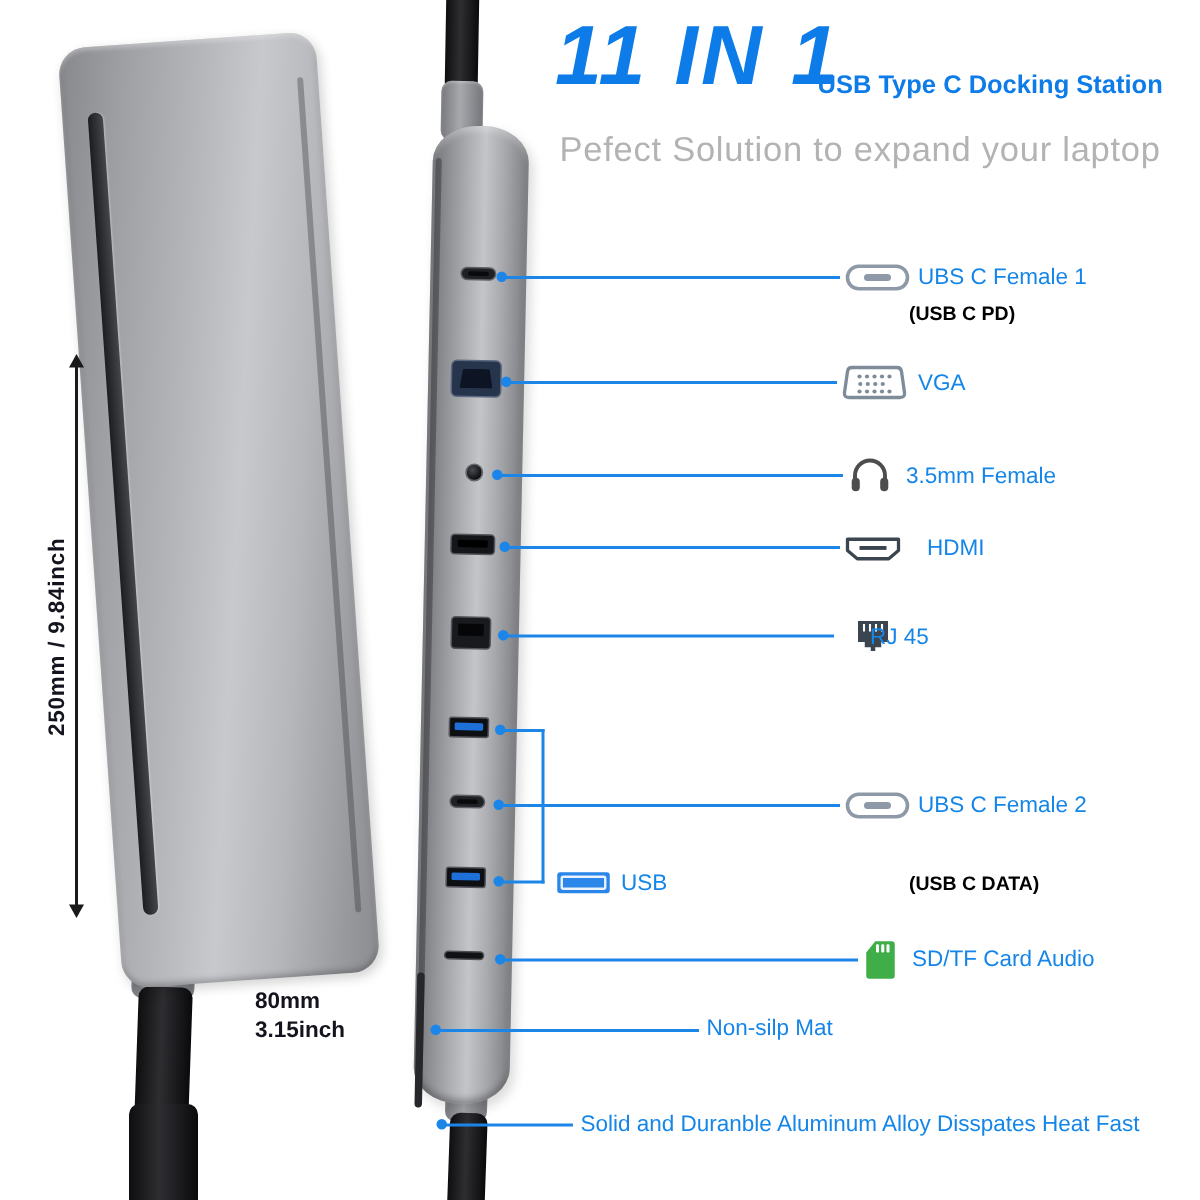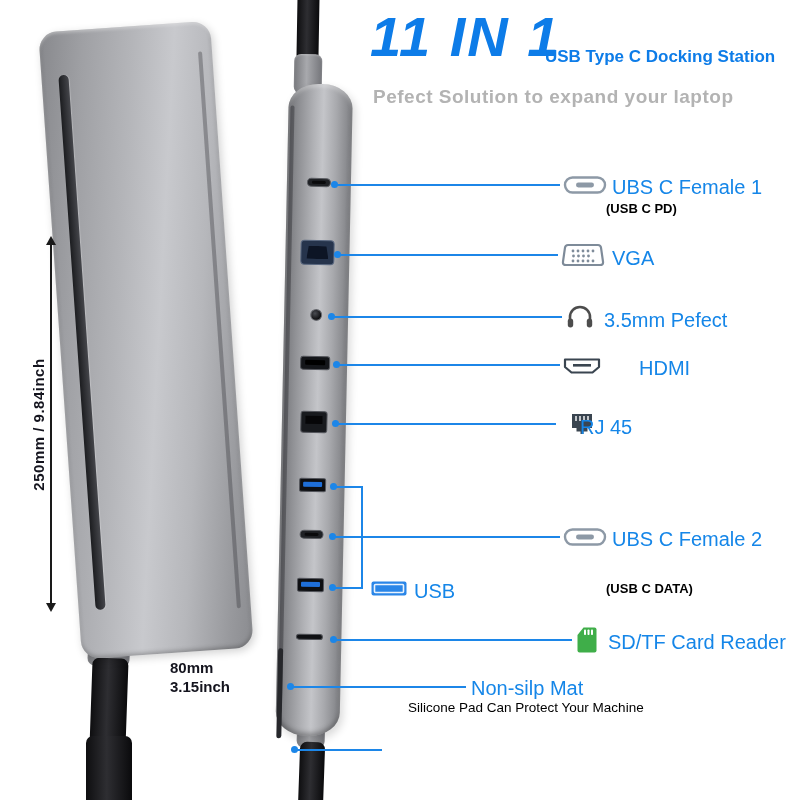--- a/index.html
+++ b/index.html
@@ -3,21 +3,21 @@
 <meta charset="utf-8">
 <style>
   * { margin:0; padding:0; box-sizing:border-box; }
   html,body { background:#ffffff; }
   body { font-family:"Liberation Sans", sans-serif; }
   .stage { position:relative; width:796px; height:800px; background:#ffffff; overflow:hidden; }
 
   
   .title { position:absolute; left:370px; top:4px; font-size:56px; font-weight:bold; font-style:italic; color:#0d7ce8; letter-spacing:2px; white-space:nowrap; }
   .subtitle { position:absolute; left:545px; top:47px; font-size:17px; font-weight:bold; color:#0d7ce8; white-space:nowrap; }
-  .tagline { position:absolute; left:373px; top:86px; font-size:19px; font-weight:bold; color:#b3b3b3; letter-spacing:0.5px; white-space:nowrap; }
+  .tagline { position:absolute; left:373px; top:86px; font-size:23px; font-weight:normal; color:#b3b3b3; letter-spacing:0.5px; white-space:nowrap; }
 
   
   .slab-wrap { position:absolute; left:60px; top:26px; width:172px; height:628px; transform:rotate(-4deg); }
   .slab { position:absolute; inset:0; border-radius:18px;
     background:linear-gradient(97deg,#87888c 0%,#9fa0a4 18%,#b4b5b9 38%,#c8c9cd 55%,#b6b7bb 72%,#98999d 90%,#8a8b8f 100%);
     box-shadow: inset 0 2px 3px rgba(255,255,255,.35), inset 0 -2px 4px rgba(0,0,0,.25), 2px 3px 8px rgba(0,0,0,.18); }
   .slab-groove { position:absolute; left:17px; top:44px; width:10px; height:536px; border-radius:6px;
     background:linear-gradient(to right,#1c1d20,#45464b); box-shadow:1px 0 1px rgba(255,255,255,.25); }
   .slab-edge { position:absolute; right:10px; top:30px; bottom:40px; width:4px; background:rgba(50,50,55,.35); border-radius:2px; }
 
@@ -44,21 +44,21 @@
   .p-rj45 { width:27px; height:22px; background:#181a1e; border:1px solid #54565c; border-radius:3px; }
   .p-rj45::after { content:""; position:absolute; left:4px; right:4px; top:4px; height:8px; background:#060608; }
   .p-usba { width:27px; height:14px; background:#0e0f12; border:1px solid #54565c; border-radius:2px; }
   .p-usba::after { content:""; position:absolute; left:3px; right:3px; top:3px; height:5px; background:#1f6fd8; border-radius:1px; }
   .p-sd { width:27px; height:6px; background:#101114; border:1px solid #4e5055; border-radius:3px; }
 
   
   .line { position:absolute; height:2px; background:#1c86e8; }
   .vline { position:absolute; width:2px; background:#1c86e8; }
   .dot { position:absolute; width:7px; height:7px; border-radius:50%; background:#1c86e8; }
-  .plabel { position:absolute; color:#1586e8; font-size:20px; white-space:nowrap; }
+  .plabel { position:absolute; color:#1586e8; font-size:15px; white-space:nowrap; }
   .psub { position:absolute; color:#000; font-size:13px; font-weight:bold; white-space:nowrap; }
   .note { position:absolute; color:#000; font-size:13.5px; white-space:nowrap; }
   .icon { position:absolute; display:block; line-height:0; }
 
   
   .dim-line-v { position:absolute; left:50px; top:244px; width:2px; height:360px; background:#1a1a1a; }
   .arrow-up { position:absolute; left:46px; top:236px; width:0; height:0; border-left:5px solid transparent; border-right:5px solid transparent; border-bottom:9px solid #1a1a1a; }
   .arrow-down { position:absolute; left:46px; top:603px; width:0; height:0; border-left:5px solid transparent; border-right:5px solid transparent; border-top:9px solid #1a1a1a; }
   .dim-height { position:absolute; left:-152px; top:416px; width:380px; text-align:center; transform:rotate(-90deg);
     font-size:15px; font-weight:bold; color:#14141e; letter-spacing:0.5px; }
@@ -148,31 +148,31 @@
 
   <div class="dot" style="left:328px; top:313px;"></div>
   <div class="line" style="left:333px; top:316px; width:229px;"></div>
   <span class="icon" style="left:566px; top:304px;">
     <svg width="28" height="26" viewBox="0 0 28 26">
         <path d="M4 17 v-4 a10 10 0 0 1 20 0 v4" fill="none" stroke="#4d4d4d" stroke-width="2.6" stroke-linecap="round"></path>
         <rect x="1.8" y="14.5" width="5.4" height="9" rx="2.7" fill="#4d4d4d"></rect>
         <rect x="20.8" y="14.5" width="5.4" height="9" rx="2.7" fill="#4d4d4d"></rect>
       </svg>
   </span>
-  <div class="plabel" style="left:604px; top:309px;">3.5mm Pefect</div>
+  <div class="plabel" style="left:604px; top:309px;">3.5mm Female</div>
 
   <div class="dot" style="left:333px; top:361px;"></div>
   <div class="line" style="left:338px; top:364px; width:222px;"></div>
   <span class="icon" style="left:561px; top:356px;">
     <svg width="42" height="20" viewBox="0 0 42 20">
         <path d="M4 3.5 h34 v7.5 l-6.5 5.5 h-21 L4 11 z" fill="none" stroke="#3a4550" stroke-width="2.2" stroke-linejoin="round"></path>
         <rect x="12" y="8" width="18" height="2.6" fill="#3a4550"></rect>
       </svg>
   </span>
-  <div class="plabel" style="left:639px; top:357px;">HDMI</div>
+  <div class="plabel" style="left:618px; top:357px;">HDMI</div>
 
   <div class="dot" style="left:332px; top:420px;"></div>
   <div class="line" style="left:337px; top:423px; width:219px;"></div>
   <span class="icon" style="left:569px; top:412px;">
     <svg width="26" height="24" viewBox="0 0 26 24">
         <path d="M3 2 h20 v14 h-4.5 v3.5 h-4 v2.5 h-3 v-2.5 h-4 v-3.5 H3 z" fill="#3a4550"></path>
         <g stroke="#ffffff" stroke-width="1.4">
           <line x1="7" y1="4" x2="7" y2="9"></line>
           <line x1="11" y1="4" x2="11" y2="9"></line>
           <line x1="15" y1="4" x2="15" y2="9"></line>
@@ -211,23 +211,23 @@
   <span class="icon" style="left:576px; top:626px;">
     <svg width="22" height="27" viewBox="0 0 22 27">
         <path d="M7.5 1.5 h11 q2 0 2 2 v21 q0 2 -2 2 h-15 q-2 0 -2 -2 V9 z" fill="#3fae49"></path>
         <g fill="#ffffff">
           <rect x="8" y="3.5" width="2" height="5.5" rx="0.8"></rect>
           <rect x="11.5" y="3.5" width="2" height="5.5" rx="0.8"></rect>
           <rect x="15" y="3.5" width="2" height="5.5" rx="0.8"></rect>
         </g>
       </svg>
   </span>
-  <div class="plabel" style="left:608px; top:631px;">SD/TF Card Reader</div>
+  <div class="plabel" style="left:608px; top:631px;">SD/TF Card Audio</div>
 
   <div class="dot" style="left:287px; top:683px;"></div>
   <div class="line" style="left:292px; top:686px; width:174px;"></div>
   <div class="plabel" style="left:471px; top:677px;">Non-silp Mat</div>
-  <div class="note" style="left:408px; top:700px;">Silicone Pad Can Protect Your Machine</div>
 
   <div class="dot" style="left:291px; top:746px;"></div>
   <div class="line" style="left:296px; top:749px; width:86px;"></div>
+  <div class="plabel" style="left:387px; top:741px;">Solid and Duranble Aluminum Alloy Disspates Heat Fast</div>
 
 </div>
 
 </body></html>

